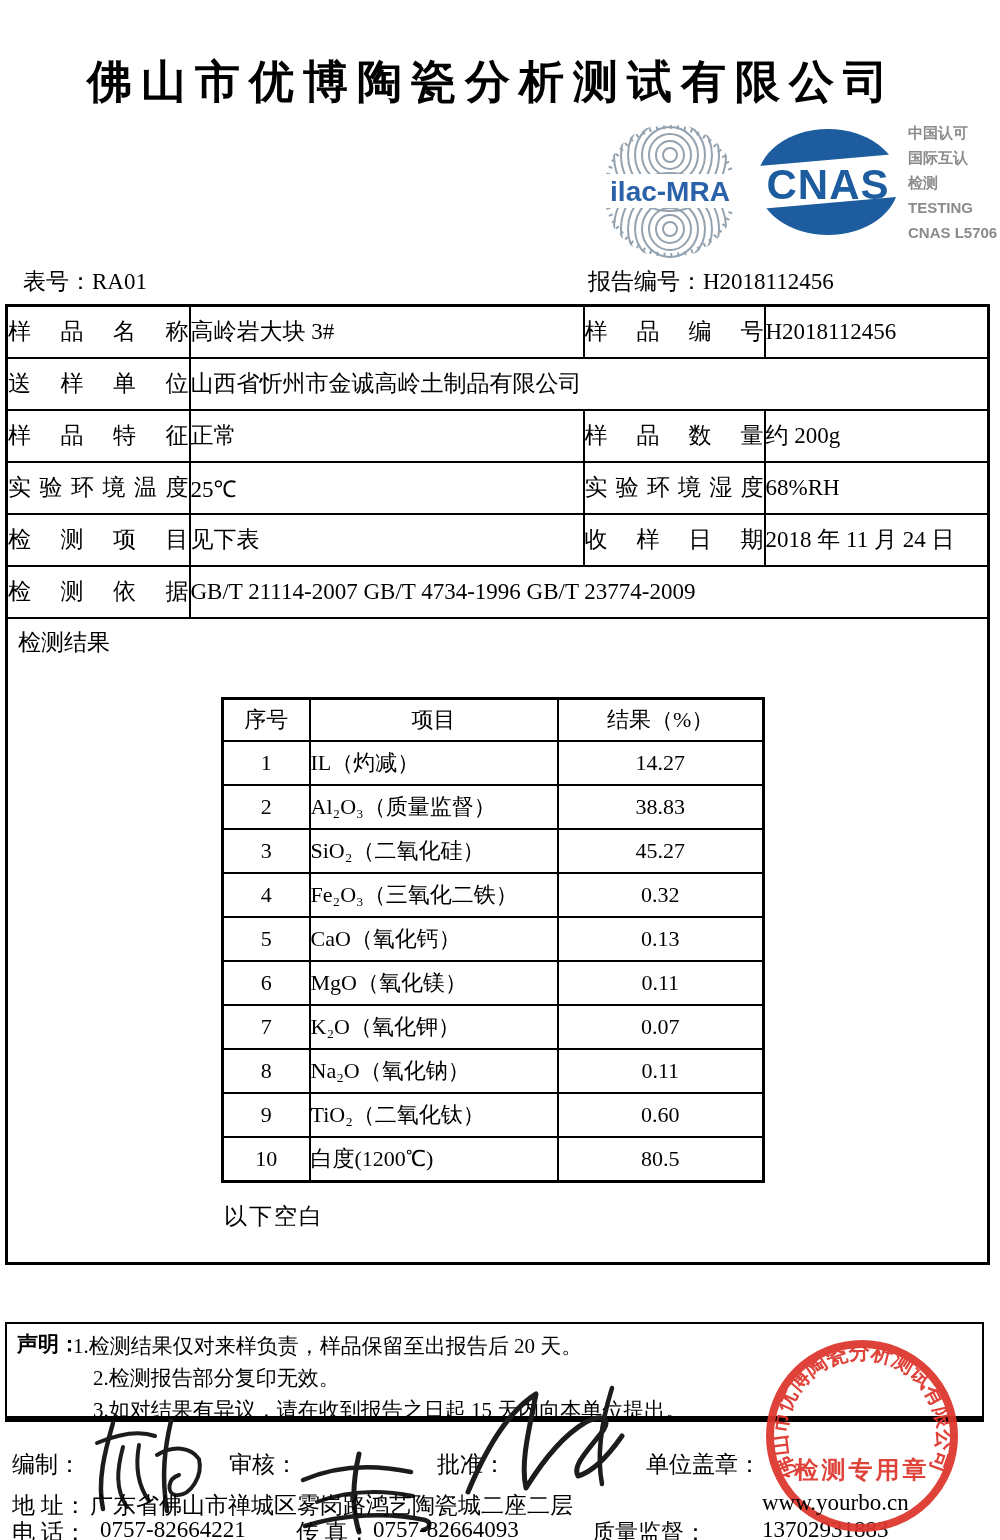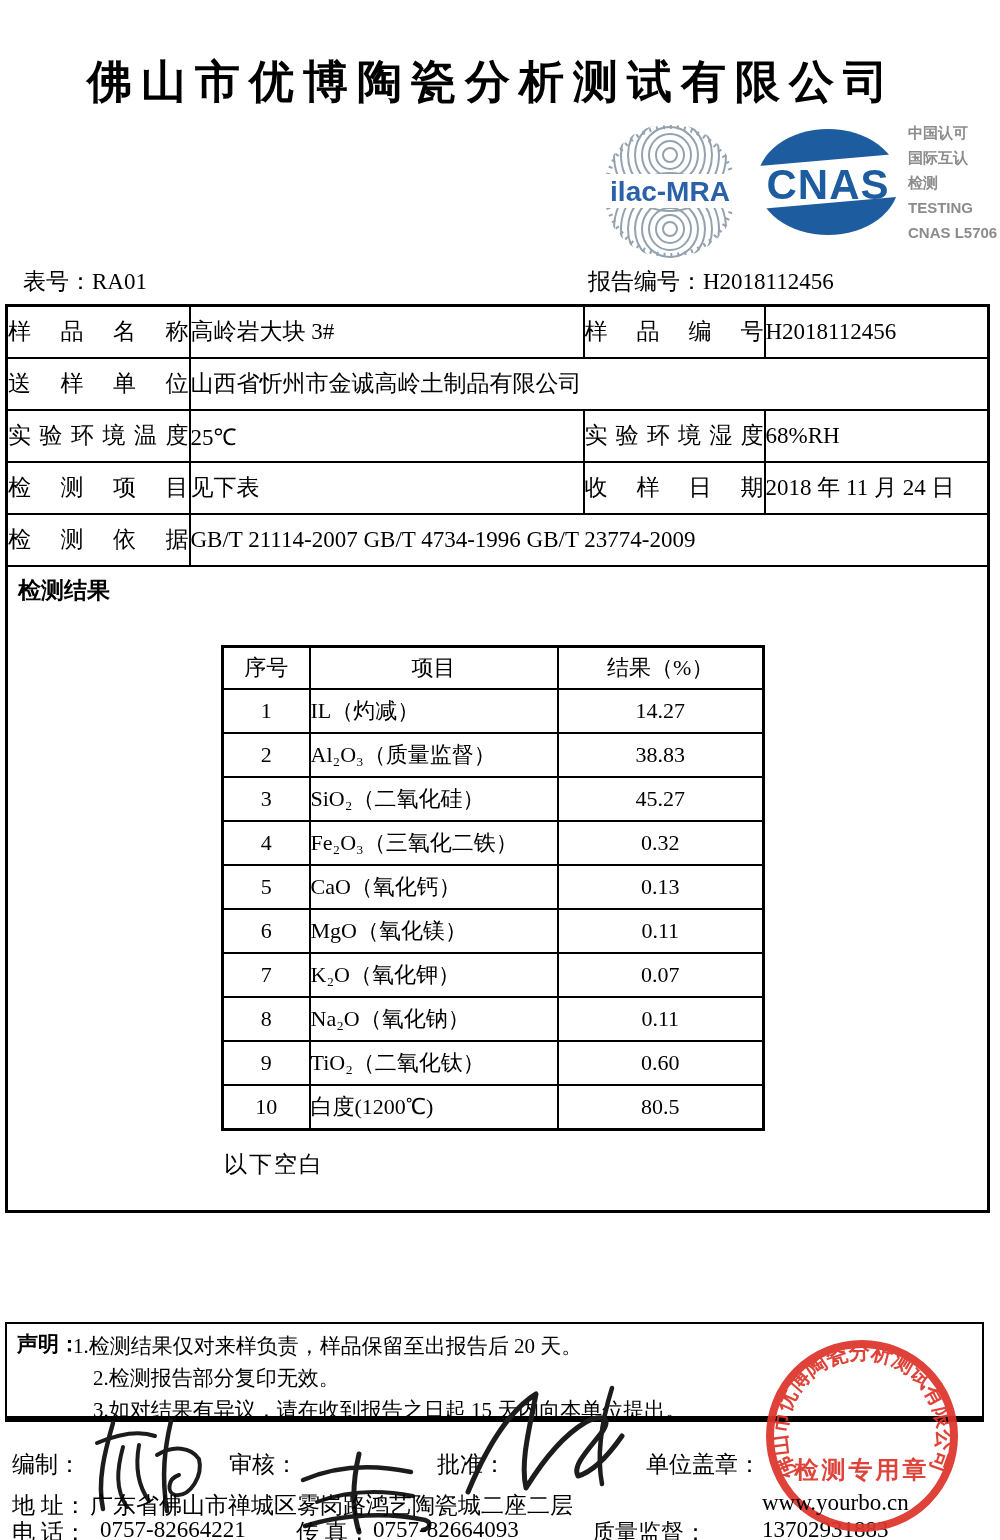--- a/index.html
+++ b/index.html
@@ -20,21 +20,21 @@
 
   table.info{border-collapse:collapse;table-layout:fixed;width:982px;}
   table.info,table.info td{border:2px solid #000;}
   table.info{border-width:3px;}
   table.info td{padding:0;vertical-align:middle;}
   td.lbl{font-size:23px;padding:0 26px;text-align:justify;text-align-last:justify;}
   td.val{font-size:23px;padding-left:14px;}
   tr.irow{height:52px;padding-left:8px;}
   td.bigcell{height:643px;vertical-align:top;}
   .bigwrap{position:relative;width:100%;height:100%;}
-  .result-label{top:8px;left:10px;font-size:23px;font-weight:bold;}
+  .result-label{top:8px;left:10px;font-size:23px;}
   .endnote{top:582px;left:216px;font-size:23px;letter-spacing:2px;}
 
   table.results{border-collapse:collapse;table-layout:fixed;width:541px;}
   table.results,table.results td{border:2px solid #000;}
   table.results{border-width:3px;padding-left:40px;}
   table.results td{font-size:22px;padding:0;}
   table.results tr{height:44px;}
   table.results tr.rhead{height:43px;}
   td.c-no{text-align:center;}
   td.c-item{padding-left:16px;margin-top:8px;}
@@ -122,20 +122,26 @@
         <td class="lbl">样 品 名 称</td>
         <td class="val">高岭岩大块 3#</td>
         <td class="lbl">样 品 编 号</td>
         <td class="val">H2018112456</td>
       </tr>
       <tr class="irow">
         <td class="lbl">送 样 单 位</td>
         <td class="val" colspan="3">山西省忻州市金诚高岭土制品有限公司</td>
       </tr>
       <tr class="irow">
+        <td class="lbl">样 品 特 征</td>
+        <td class="val">正常</td>
+        <td class="lbl">样 品 数 量</td>
+        <td class="val">约 200g</td>
+      </tr>
+      <tr class="irow">
         <td class="lbl">实验环境温度</td>
         <td class="val">25℃</td>
         <td class="lbl">实验环境湿度</td>
         <td class="val">68%RH</td>
       </tr>
       <tr class="irow">
         <td class="lbl">检 测 项 目</td>
         <td class="val">见下表</td>
         <td class="lbl">收 样 日 期</td>
         <td class="val">2018 年 11 月 24 日</td>

